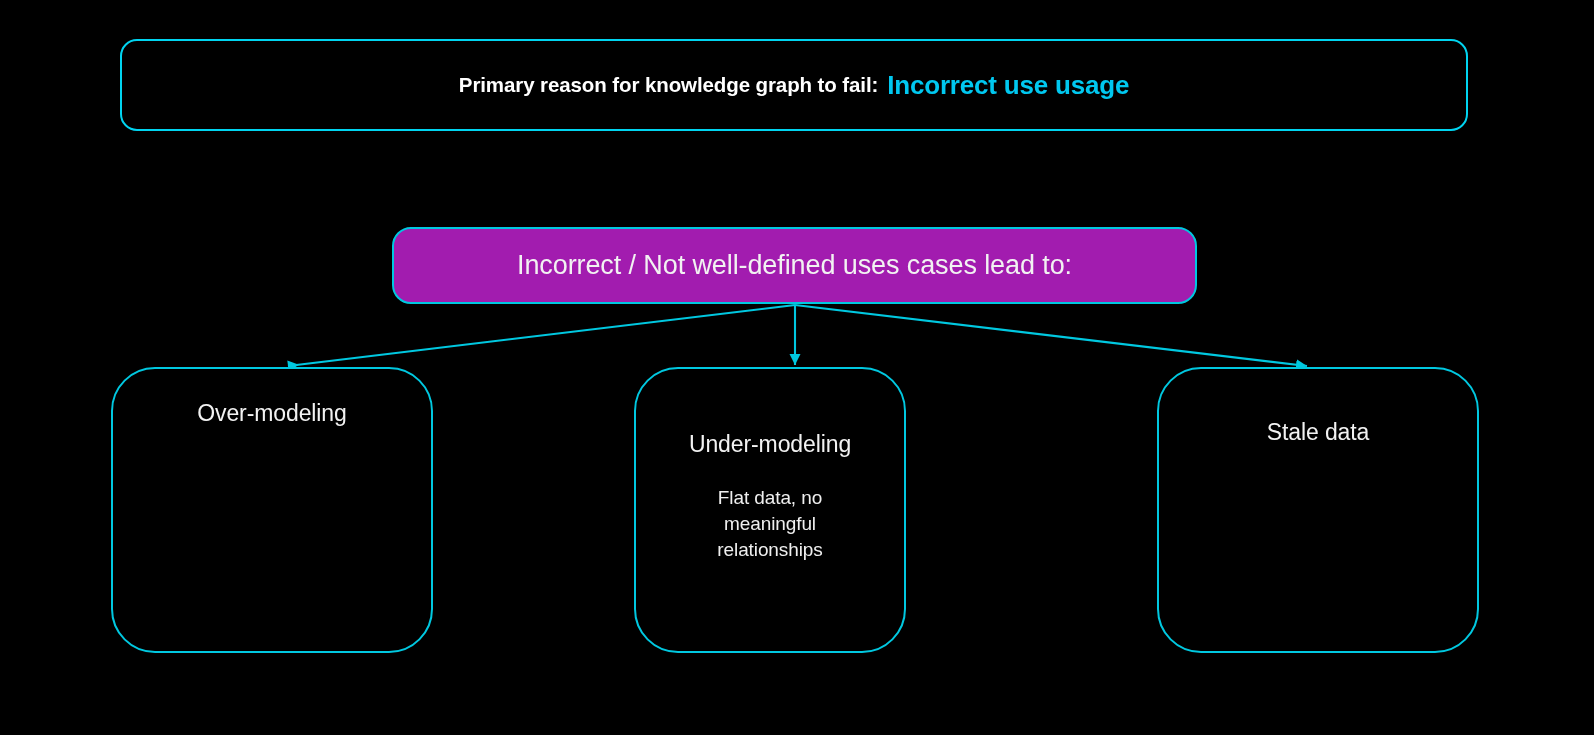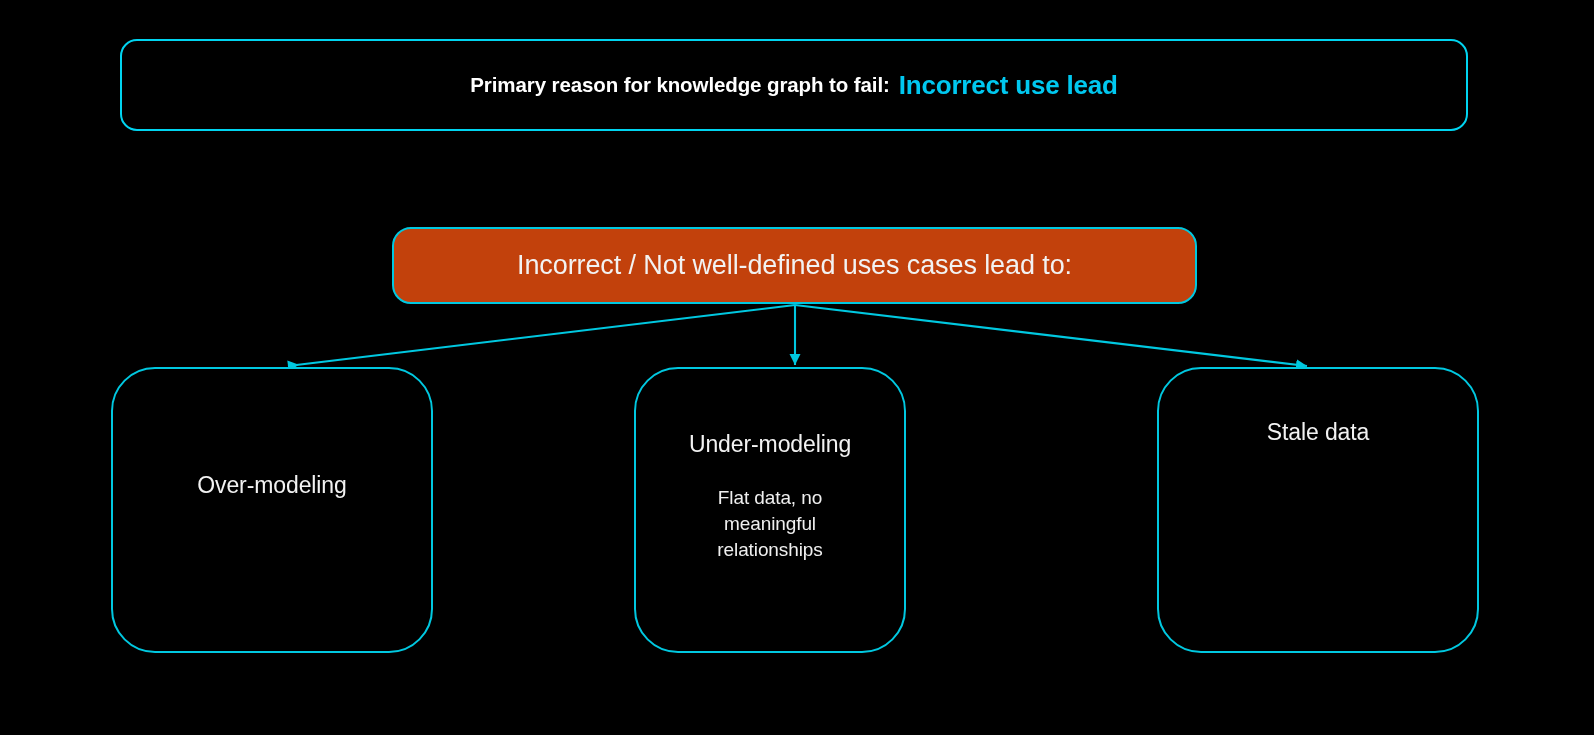--- a/index.html
+++ b/index.html
@@ -70,21 +70,21 @@
 
   
   .mid-box {
     position: absolute;
     left: 392px;
     top: 227px;
     width: 805px;
     height: 77px;
     border: 2.2px solid #00c8e0;
     border-radius: 19px;
-    background: #c2410c;
+    background: #a21caf;
     display: flex;
     align-items: center;
     justify-content: center;
     box-sizing: border-box;
   }
   .mid-text {
     font-size: 27px;
     font-weight: 400;
     color: #f2f2f2;
     letter-spacing: -0.1px;
@@ -114,40 +114,40 @@
   }
   .leaf-desc {
     font-size: 19px;
     font-weight: 400;
     color: #efefef;
     line-height: 1.35;
     letter-spacing: -0.1px;
   }
 
   #leaf-0 { left: 111px; top: 367px; width: 322px; height: 286px; }
-  #leaf-0 .leaf-title { margin-top: 104px; }
+  #leaf-0 .leaf-title { margin-top: 32px; }
   #leaf-0 .leaf-desc  { margin-top: 30px; }
 
   #leaf-1 { left: 634px; top: 367px; width: 272px; height: 286px; }
   #leaf-1 .leaf-title { margin-top: 63px; }
   #leaf-1 .leaf-desc  { margin-top: 28px; }
 
   #leaf-2 { left: 1157px; top: 367px; width: 322px; height: 286px; }
   #leaf-2 .leaf-title { margin-top: 51px; }
   #leaf-2 .leaf-desc  { margin-top: 28px; }
 </style>
 </head>
 <body>
 
 <div class="canvas">
 
   <div class="title-box">
     <div class="title-line">
       <span class="title-static">Primary reason for knowledge graph to fail:</span>
-      <span class="title-accent">Incorrect use lead</span>
+      <span class="title-accent">Incorrect use usage</span>
     </div>
   </div>
 
   <svg class="connectors" viewBox="0 0 1594 735">
     <defs>
       <marker id="ah-left" markerWidth="13" markerHeight="13" refX="11" refY="6.5" orient="auto" markerUnits="userSpaceOnUse">
         <path d="M 11 1 L 11 12 L 0 6.5 z" fill="#00c8e0"></path>
       </marker>
       <marker id="ah-mid" markerWidth="13" markerHeight="13" refX="11" refY="6.5" orient="auto" markerUnits="userSpaceOnUse">
         <path d="M 0 1 L 0 12 L 11 6.5 z" fill="#00c8e0"></path>

